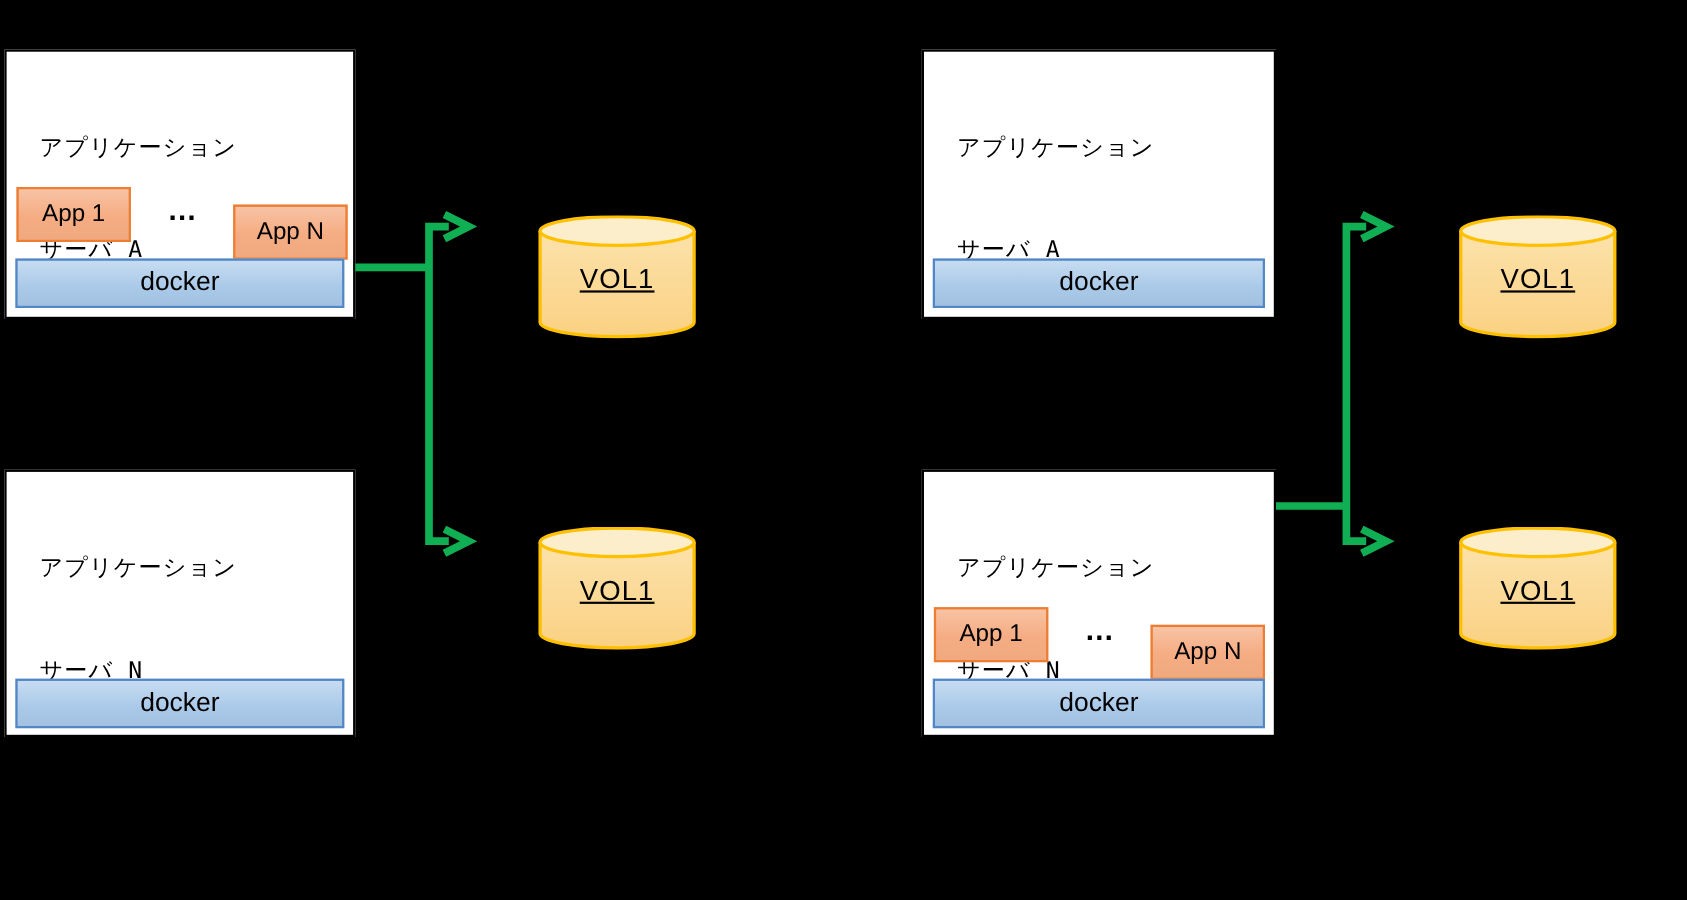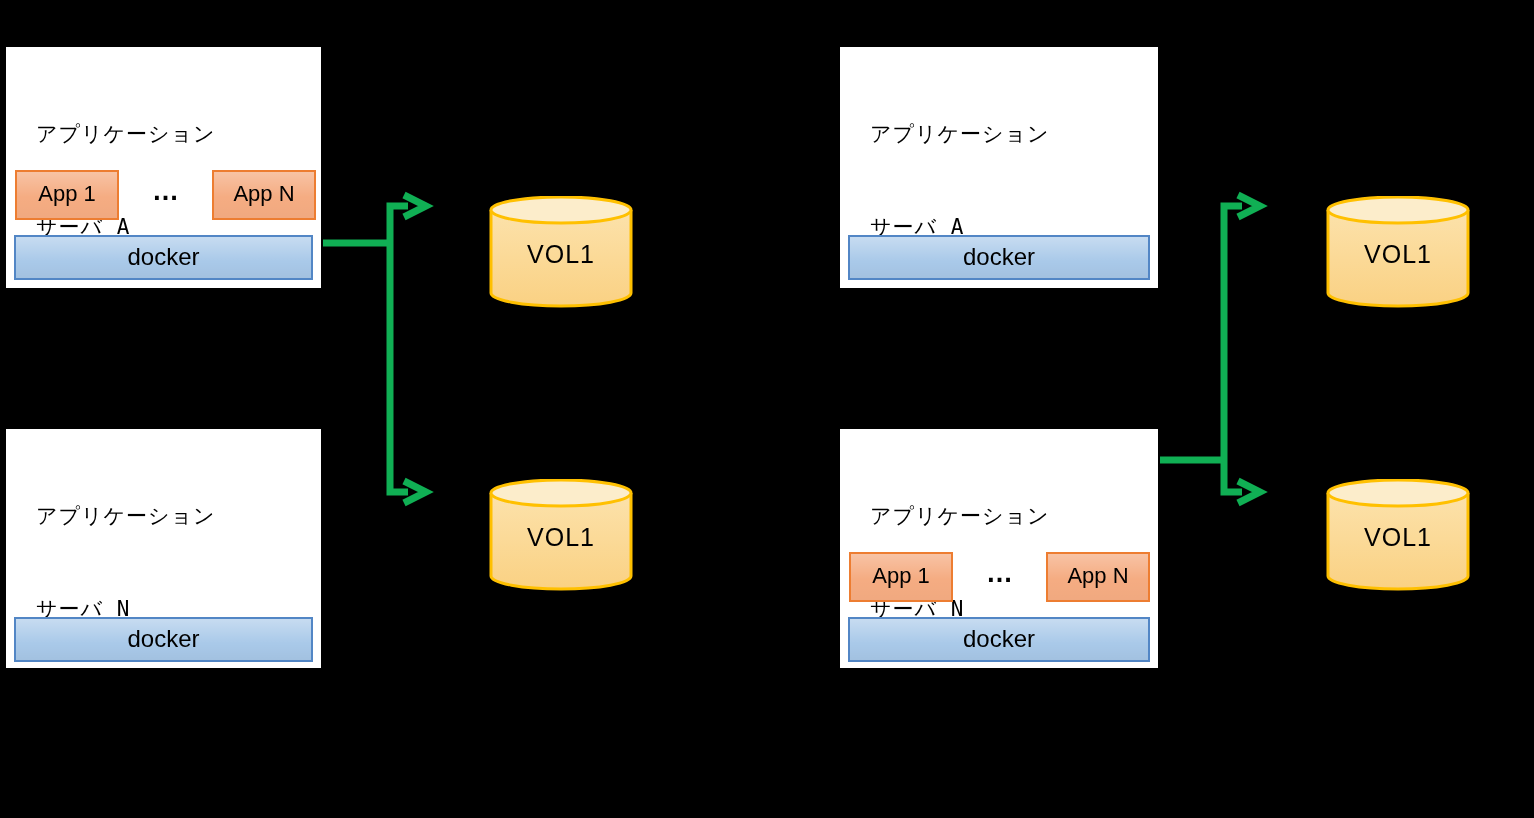--- a/index.html
+++ b/index.html
@@ -34,21 +34,21 @@
     top:123px;height:50px;width:104px;
     background:linear-gradient(180deg,rgba(255,255,255,.28),rgba(255,255,255,0) 55%,rgba(0,0,0,.02)),var(--app-fill,#F5AC82);
     border:2px solid var(--app-border,#ED7D31);
     box-sizing:border-box;
     text-align:center;
     line-height:44px;
     font-size:22px;
     color:var(--text,#000);
   }
   .app-first{left:9px;}
-  .app-last{left:206px;}
+  .app-last{left:206px;margin-top:16px;}
   .apps-ellipsis{
     position:absolute;
     left:113px;width:93px;top:123px;height:50px;
     text-align:center;
     line-height:42px;
     font-size:27px;
     font-weight:bold;
     color:var(--text,#000);
   }
   .docker-bar{
@@ -77,20 +77,21 @@
     stroke:var(--volume-border,#FFC000);
     stroke-width:3;
   }
   .volume-label{
     position:absolute;
     left:0;right:0;top:44px;
     text-align:center;
     font-size:25px;
     letter-spacing:1px;
     color:var(--text,#000);
+    text-decoration:underline;
   }
   .arrows{
     position:absolute;left:0;top:0;
     pointer-events:none;
   }
   .arrows path{
     stroke:var(--arrow-green,#10AF54);
     stroke-width:7;
     fill:none;
     stroke-linecap:butt;

